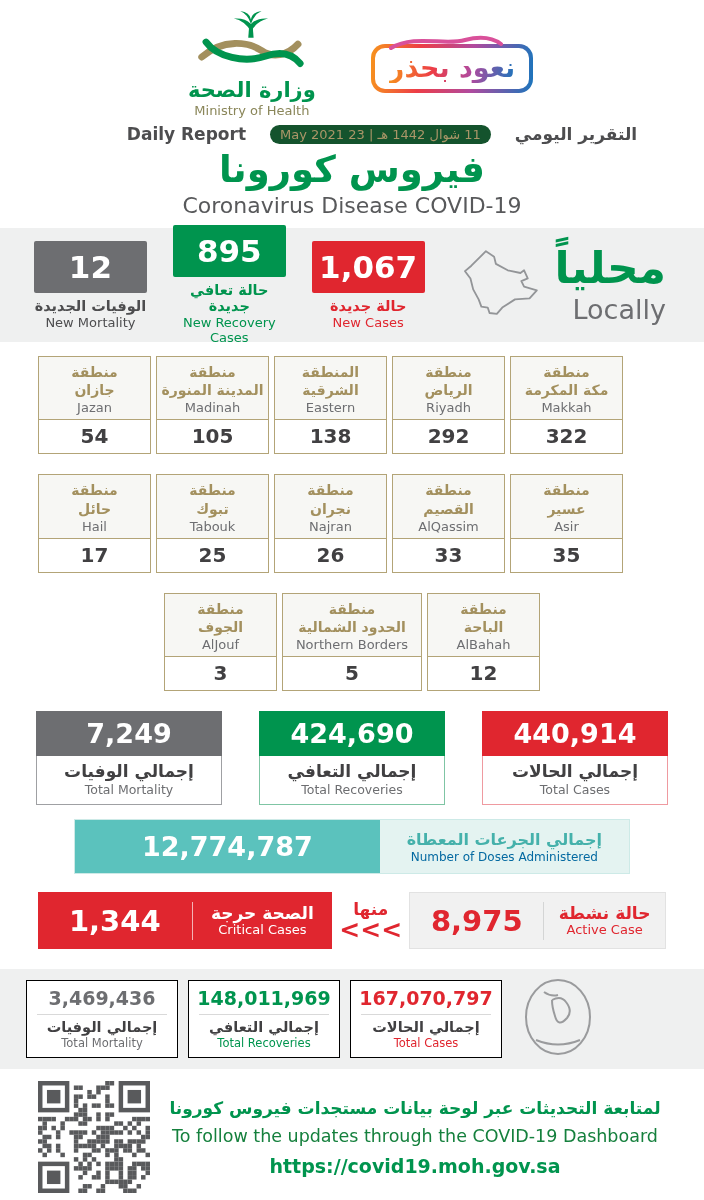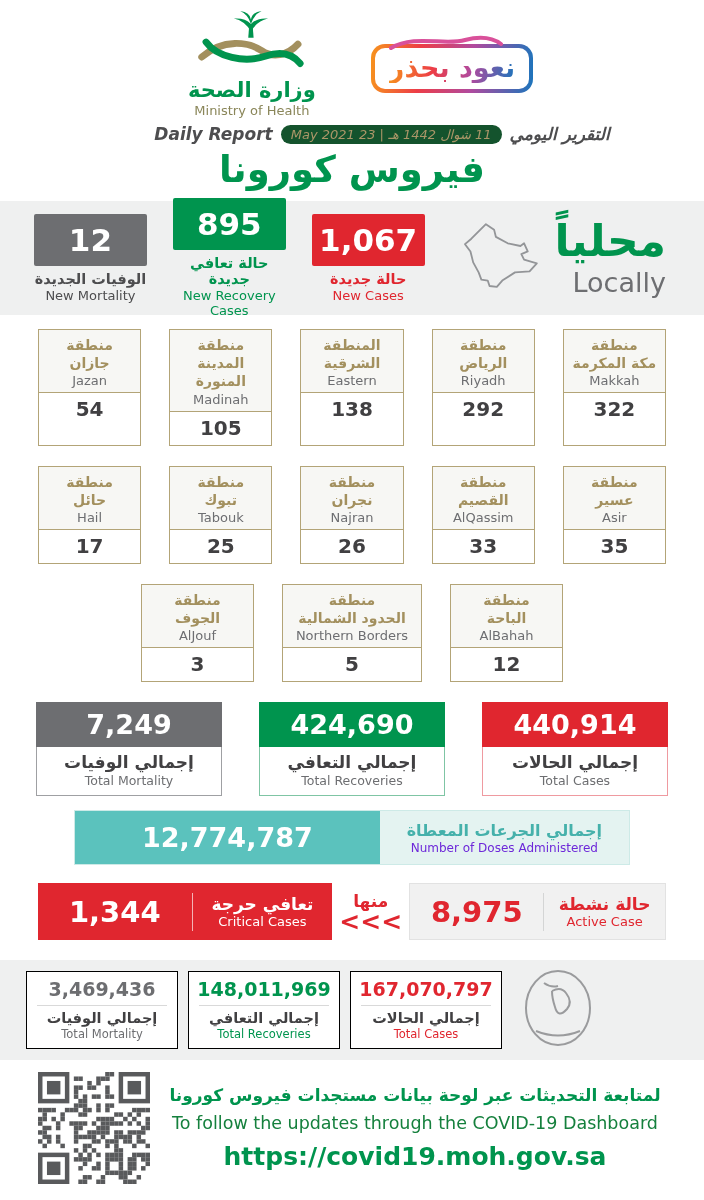--- a/index.html
+++ b/index.html
@@ -11,42 +11,42 @@
   .logo-block { width:150px; text-align:center; }
   .logo-ar { color:#00944e; font-size:21px; font-weight:bold; margin-top:2px; }
   .logo-en { color:#8a8659; font-size:13px; margin-top:1px; }
   .badge-wrap { margin-top:34px; position:relative; }
   .badge { background:linear-gradient(95deg,#f7941d,#ed3d47 30%,#b14a9e 62%,#1b75bc 100%); padding:4px; border-radius:14px; }
   .badge-inner { background:#fff; border-radius:10px; padding:4px 14px 6px; }
   .badge-text { font-size:27px; font-weight:bold; background:linear-gradient(95deg,#f7941d,#ed3d47 35%,#b14a9e 65%,#1b75bc 100%); -webkit-background-clip:text; background-clip:text; color:transparent; }
   .badge-swoosh { position:absolute; top:-12px; left:14px; }
 
   
-  .date-line { display:flex; justify-content:center; align-items:center; gap:8px; margin-top:-4px; padding-left:60px;font-style:italic; }
+  .date-line { display:flex; justify-content:center; align-items:center; gap:24px; margin-top:-4px; padding-left:60px; }
   .date-label { font-size:17px; font-weight:bold; color:#4d4d4f; }
   .date-chip { background:#14532d; color:#ab9668; font-size:13px; padding:2px 10px;border-radius:11px; }
   .title-ar { text-align:center; color:#00944e; font-size:37px; font-weight:bold; margin-top:4px; }
   .title-en { text-align:center; color:#58595b; font-size:22px; margin-top:2px; }
 
   
   .local-band { background:#eff0f0; margin-top:10px; height:114px; display:flex; align-items:center; padding:0 34px; }
   .stat { width:118px; margin-right:26px; text-align:center; }
   .stat-box { height:52px; border-radius:2px; color:#fff; font-size:31px; font-weight:bold; display:flex; align-items:center; justify-content:center; }
   .stat-ar { font-size:14.5px; font-weight:bold; margin-top:5px; }
   .stat-en { font-size:13px; margin-top:1px; }
   .bg-gray { background:#6d6e71; } .bg-green { background:#00944e; } .bg-red { background:#e0262f; }
   .c-dark { color:#4d4d4f; } .c-green { color:#00944e; } .c-red { color:#e0262f; } .c-gray { color:#6d6e71; }
   .map-wrap { width:100px; margin-left:4px; }
   .local-heading { flex:1; text-align:right; padding-right:4px; }
   .heading-ar { color:#00944e; font-size:44px; font-weight:bold; line-height:1.05; }
   .heading-en { color:#6d6e71; font-size:27px; margin-top:2px; }
 
   
   .regions { padding:14px 38px 0; }
-  .region-row { display:flex; gap:28px; margin-bottom:20px; }
+  .region-row { display:flex; gap:5px; margin-bottom:20px; }
   .region-row.centered { justify-content:center; }
   .region-card { width:113px; border:1.5px solid #b3a477; background:#fff; text-align:center; }
   .region-top { background:#f7f7f4; padding:6px 2px 4px; min-height:60px; }
   .region-ar { color:#a3905e; font-size:14px; font-weight:bold; line-height:1.3; white-space:pre-line; }
   .region-en { color:#6d6e71; font-size:13px; margin-top:1px; }
   .region-num { border-top:1.5px solid #b3a477; background:#fff; color:#414042; font-size:20px; font-weight:bold; padding:4px 0 5px; }
 
   
   .totals { display:flex; justify-content:space-between; padding:0 36px; margin-top:2px; }
   .total-block { width:186px; }
@@ -54,21 +54,21 @@
   .total-label { border:1px solid; border-top:none; text-align:center; padding:5px 2px 7px; background:#fff; }
   .total-label .ar { color:#414042; font-size:17px; font-weight:bold; }
   .total-label .en { color:#6d6e71; font-size:12.5px; margin-top:1px; }
   .bd-gray { border-color:#9fa0a3; } .bd-green { border-color:#7fc5a4; } .bd-red { border-color:#ef9aa0; }
 
   
   .doses { margin:14px auto 0; width:556px; height:55px; display:flex; border:1px solid #cdeae7; }
   .doses-value { width:55%; background:#5bc2bd; color:#fff; font-size:27px; font-weight:bold; display:flex; align-items:center; justify-content:center; }
   .doses-label { flex:1; background:#e4f3f1; display:flex; flex-direction:column; align-items:center; justify-content:center; }
   .doses-ar { color:#45b1ab; font-size:16px; font-weight:bold; }
-  .doses-en { color:#6d28d9; font-size:12px; margin-top:1px; }
+  .doses-en { color:#0369a1; font-size:12px; margin-top:1px; }
 
   
   .crit-row { display:flex; justify-content:space-between; align-items:center; padding:0 38px; margin-top:18px; }
   .crit-box { width:305px; height:57px; background:#e0262f; display:flex; align-items:center; color:#fff; }
   .crit-box .num { flex:1.1; text-align:center; font-size:29px; font-weight:bold; }
   .vdiv-w { width:1px; height:38px; background:rgba(255,255,255,.65); }
   .crit-box .lbl, .active-box .lbl { flex:1; text-align:center; }
   .lbl .ar { font-size:17px; font-weight:bold; line-height:1.1; }
   .lbl .en { font-size:13px; }
   .of-which { width:80px; text-align:center; color:#e0262f; }
@@ -87,21 +87,21 @@
   .gstat .en { font-size:11.5px; margin-top:1px; }
   .globe-wrap { width:84px; margin-left:6px; }
   .global-heading { flex:1; text-align:right; padding-right:2px; }
 
   
   .dash { display:flex; align-items:center; padding:12px 38px 0; }
   .qr { width:112px; height:112px; }
   .dash-text { flex:1; text-align:center; padding-left:14px; }
   .dash-ar { color:#00944e; font-size:17px; font-weight:bold; }
   .dash-en { color:#15803d; font-size:17.5px; margin-top:8px; }
-  .dash-url { display:inline-block; color:#00944e; font-size:25px; font-weight:bold; margin-top:9px; text-decoration:none; }
+  .dash-url { display:inline-block; color:#00944e; font-size:19px; font-weight:bold; margin-top:9px; text-decoration:none; }
 </style>
 </head>
 <body>
 
 <div class="page">
 
   <div class="header">
     <div class="logo-block">
       <svg width="118" height="62" viewBox="0 0 110 58">
         <path d="M54,20 Q48,10 38,8 Q48,7 54,13 Q60,7 70,8 Q60,10 54,20" fill="#00944e"></path>
@@ -125,20 +125,21 @@
     </div>
   </div>
 
   <div class="date-line">
     <span class="date-label">Daily Report</span>
     <span class="date-chip" dir="rtl">11 شوال 1442 هـ | 23 May 2021</span>
     <span class="date-label" dir="rtl">التقرير اليومي</span>
   </div>
 
   <div class="title-ar" dir="rtl">فيروس كورونا</div>
+  <div class="title-en">Coronavirus Disease COVID-19</div>
 
   <div class="local-band">
     <div class="stat">
       <div class="stat-box bg-gray">12</div>
       <div class="stat-ar c-dark" dir="rtl">الوفيات الجديدة</div>
       <div class="stat-en c-dark">New Mortality</div>
     </div>
     <div class="stat">
       <div class="stat-box bg-green">895</div>
       <div class="stat-ar c-green" dir="rtl">حالة تعافي جديدة</div>
@@ -303,21 +304,21 @@
       <div class="doses-ar" dir="rtl">إجمالي الجرعات المعطاة</div>
       <div class="doses-en">Number of Doses Administered</div>
     </div>
   </div>
 
   <div class="crit-row">
     <div class="crit-box">
       <div class="num">1,344</div>
       <div class="vdiv-w"></div>
       <div class="lbl">
-        <div class="ar" dir="rtl">تعافي حرجة</div>
+        <div class="ar" dir="rtl">الصحة حرجة</div>
         <div class="en">Critical Cases</div>
       </div>
     </div>
     <div class="of-which">
       <div class="ar" dir="rtl">منها</div>
       <div class="chev">&lt;&lt;&lt;</div>
     </div>
     <div class="active-box">
       <div class="num">8,975</div>
       <div class="vdiv-g"></div>

